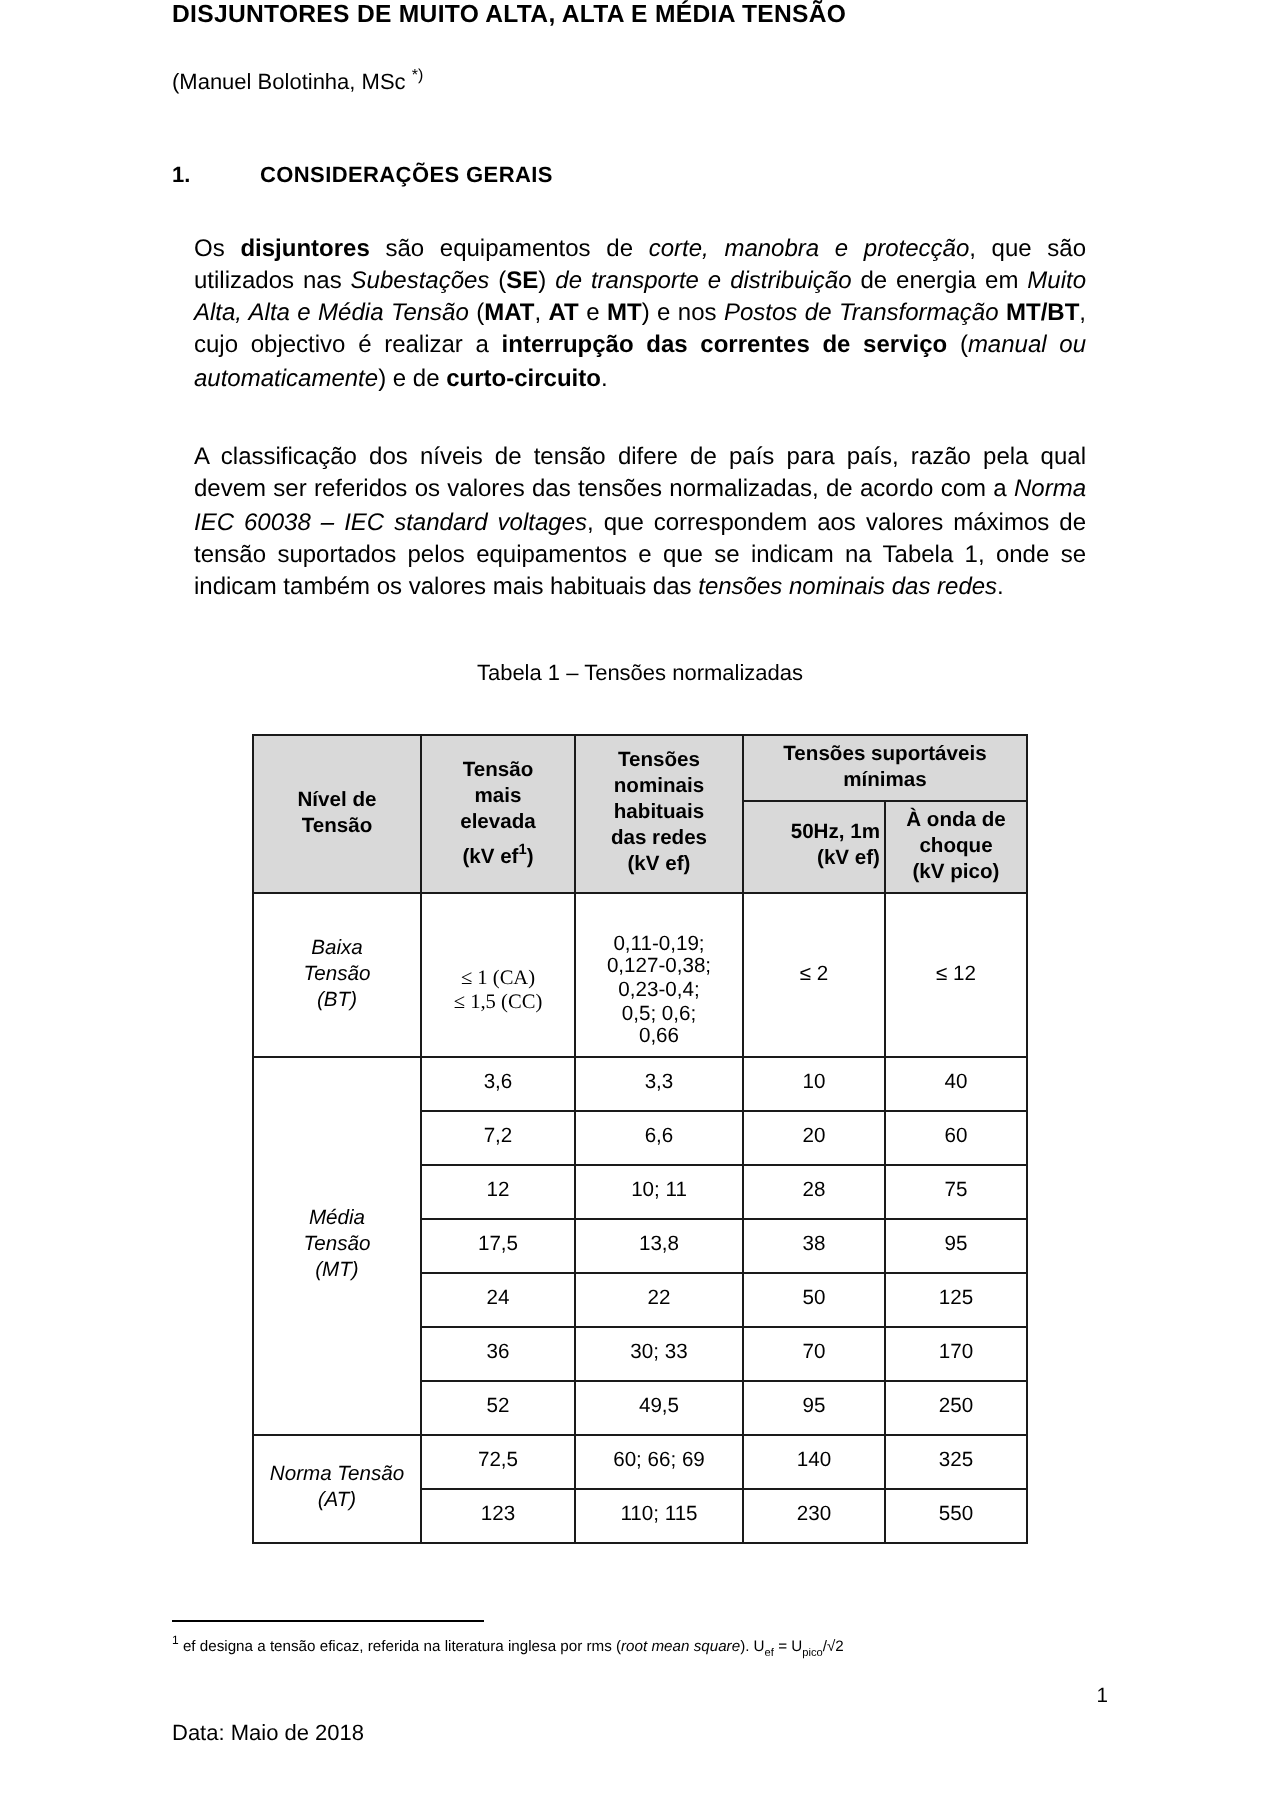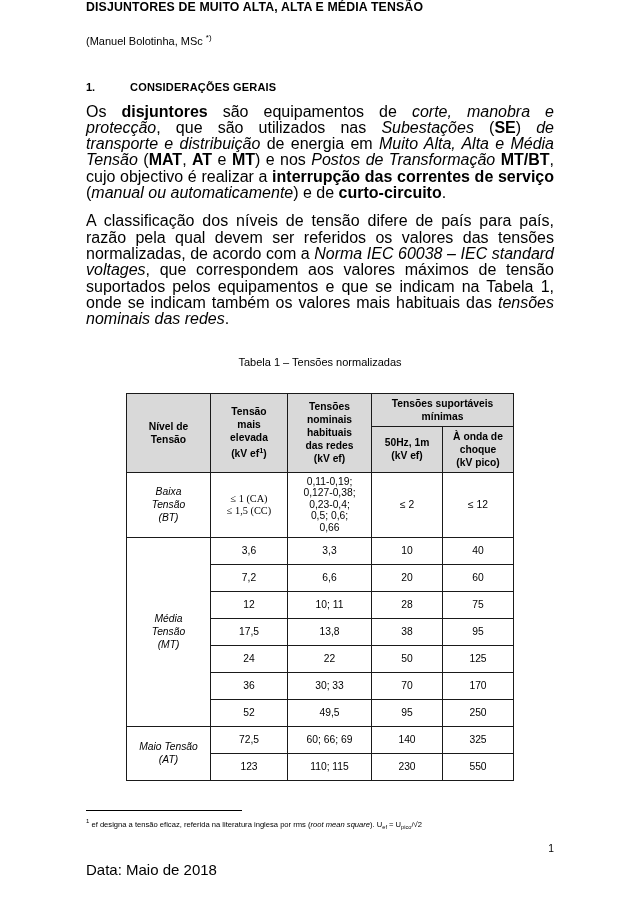--- a/index.html
+++ b/index.html
@@ -59,23 +59,23 @@
   .section-heading .num {
     width: 44px;
     flex: none;
   }
   .section-heading .ttl {
     letter-spacing: 0.2px;
   }
 
   
   p.body {
-    margin: 0;
+    margin: 11px;
     padding-top: 11px;
-    font-size: 16px;
+    font-size: 12px;
     line-height: 16.3px;
     text-align: justify;
     text-justify: inter-word;
   }
   p.body.second {
     padding-top: 12px;
   }
   .i { font-style: italic; }
   .b { font-weight: bold; }
 
@@ -111,37 +111,37 @@
     background: #d9d9d9;
     font-weight: bold;
     line-height: 13px;
     padding: 3px 2px;
   }
   table.voltage thead th.lvl {
     width: 79px;
   }
   table.voltage thead th.col2 { width: 72px; }
   table.voltage thead th.col3 { width: 79px; }
-  table.voltage thead th.col4 { width: 79px; }
+  table.voltage thead th.col4 { width: 79px; text-align: right; }
   table.voltage thead th.col5 { width: 79px; }
   table.voltage td.grp {
     font-style: italic;
     line-height: 13px;
   }
   table.voltage td.bt {
     line-height: 13px;
     font-family: Liberation Serif, serif;
   }
   table.voltage td.data {
     height: 22px;
     line-height: 13px;
   }
   table.voltage td.multi {
     line-height: 11.6px;
-    padding-top: 3px;
+    padding-top: 20px;
     padding-bottom: 3px;
   }
   .sup-note {
     font-size: 7.4px;
     vertical-align: super;
   }
 
   
   .footnote-sep {
     position: absolute;
@@ -172,21 +172,21 @@
     position: absolute;
     right: 86px;
     top: 843px;
     font-size: 10.3px;
     text-align: right;
   }
   .doc-date {
     position: absolute;
     left: 86px;
     top: 861px;
-    font-size: 15px;
+    font-size: 11px;
   }
 </style>
 </head>
 <body>
 
 <div class="page">
   <div class="content">
 
     <h1 class="doc-title">DISJUNTORES DE MUITO ALTA, ALTA E MÉDIA TENSÃO</h1>
 
@@ -307,21 +307,21 @@
           </tr>
           <tr>
             <td class="data">52</td>
             <td class="data">49,5</td>
             <td class="data">95</td>
             <td class="data">250</td>
           </tr>
 
           <tr>
             <td class="grp" rowspan="2">
-              <span>Maio Tensão</span><br>
+              <span>Norma Tensão</span><br>
               <span>(AT)</span>
             </td>
             <td class="data">72,5</td>
             <td class="data">60; 66; 69</td>
             <td class="data">140</td>
             <td class="data">325</td>
           </tr>
           <tr>
             <td class="data">123</td>
             <td class="data">110; 115</td>

